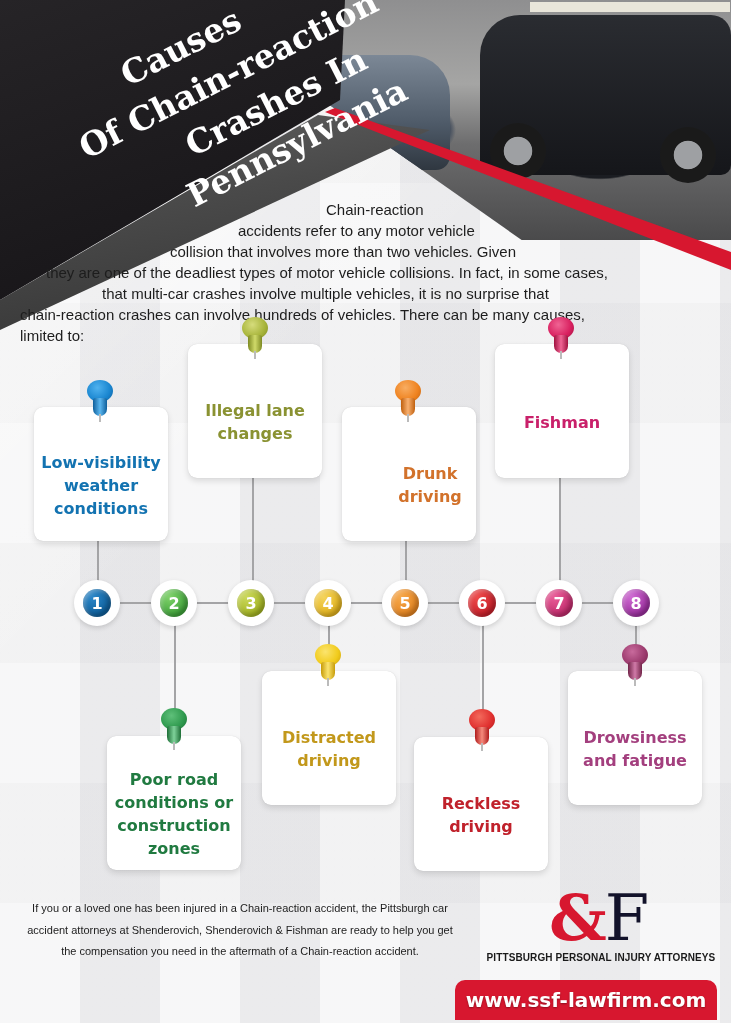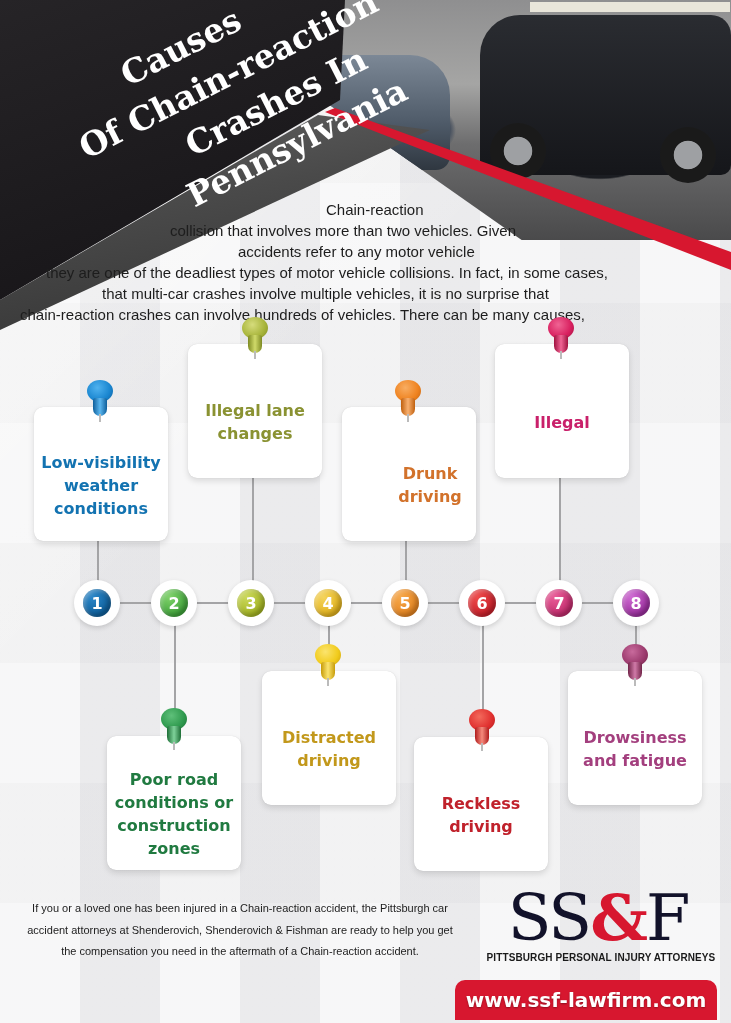--- a/index.html
+++ b/index.html
@@ -163,25 +163,26 @@
 <div class="black-shape"></div>
 
 <h1 class="title">
   <span class="l1">Causes</span>
   <span class="l2">Of Chain-reaction</span>
   <span class="l3">Crashes In Pennsylvania</span>
 </h1>
 
 <div class="intro">
   <span style="padding-left:306px;margin-top:15px;">Chain-reaction</span>
+  <span style="padding-left:218px;">accidents refer to any motor vehicle</span>
   <span style="padding-left:150px;">collision that involves more than two vehicles. Given</span>
-  <span style="padding-left:218px;">accidents refer to any motor vehicle</span>
   <span style="padding-left:26px;">they are one of the deadliest types of motor vehicle collisions. In fact, in some cases,</span>
   <span style="padding-left:82px;">that multi-car crashes involve multiple vehicles, it is no surprise that</span>
   <span style="padding-left:0px;">chain-reaction crashes can involve hundreds of vehicles. There can be many causes,</span>
+  <span style="padding-left:0px;">limited to:</span>
 </div>
 
 <div class="hline"></div>
 <div class="vline" style="left:97px; top:540px; height:62px;"></div>
 <div class="vline" style="left:252px; top:477px; height:125px;"></div>
 <div class="vline" style="left:405px; top:540px; height:62px;"></div>
 <div class="vline" style="left:559px; top:477px; height:125px;"></div>
 <div class="vline" style="left:174px; top:604px; height:106px;"></div>
 <div class="vline" style="left:328px; top:604px; height:44px;"></div>
 <div class="vline" style="left:482px; top:604px; height:106px;"></div>
@@ -208,21 +209,21 @@
 <div class="card" style="left:342px; top:407px; color:#d2722b;padding-left:48px;">
   <span>Drunk driving</span>
 </div>
 <div class="pin" style="left:395px; top:380px;">
   <div class="head" style="background:radial-gradient(circle at 40% 35%, #f8ad62, #ef8320 60%, #c0600e);"></div>
   <div class="neck" style="background:linear-gradient(90deg,#c0600e,#f8b070,#c0600e);"></div>
   <div class="needle"></div>
 </div>
 
 <div class="card" style="left:495px; top:344px; color:#c9206a;">
-  <span>Illegal</span>
+  <span>Fishman</span>
 </div>
 <div class="pin" style="left:548px; top:317px;">
   <div class="head" style="background:radial-gradient(circle at 40% 35%, #f06494, #d8205f 60%, #a0123f);"></div>
   <div class="neck" style="background:linear-gradient(90deg,#a0123f,#f06494,#a0123f);"></div>
   <div class="needle"></div>
 </div>
 
 <div class="node" style="left:74px; top:580px;">
   <div class="ball" style="background:radial-gradient(circle at 35% 30%, #2a86c8, #0f5f9b 70%);">1</div>
 </div>
@@ -280,18 +281,17 @@
 </div>
 <div class="pin" style="left:622px; top:644px;">
   <div class="head" style="background:radial-gradient(circle at 40% 35%, #c86a9c, #9b3a6d 60%, #722449);"></div>
   <div class="neck" style="background:linear-gradient(90deg,#722449,#d07aa8,#722449);"></div>
   <div class="needle"></div>
 </div>
 
 <p class="closing">If you or a loved one has been injured in a Chain-reaction accident, the Pittsburgh car accident attorneys at Shenderovich, Shenderovich &amp; Fishman are ready to help you get the compensation you need in the aftermath of a Chain-reaction accident.</p>
 
 <div class="logo">
-  <span>SS</span>
     <span class="amp">&amp;</span>
     <span>F</span>
 </div>
 <div class="tagline">PITTSBURGH PERSONAL INJURY ATTORNEYS</div>
 <a class="url-btn">www.ssf-lawfirm.com</a>
 
 </body></html>

